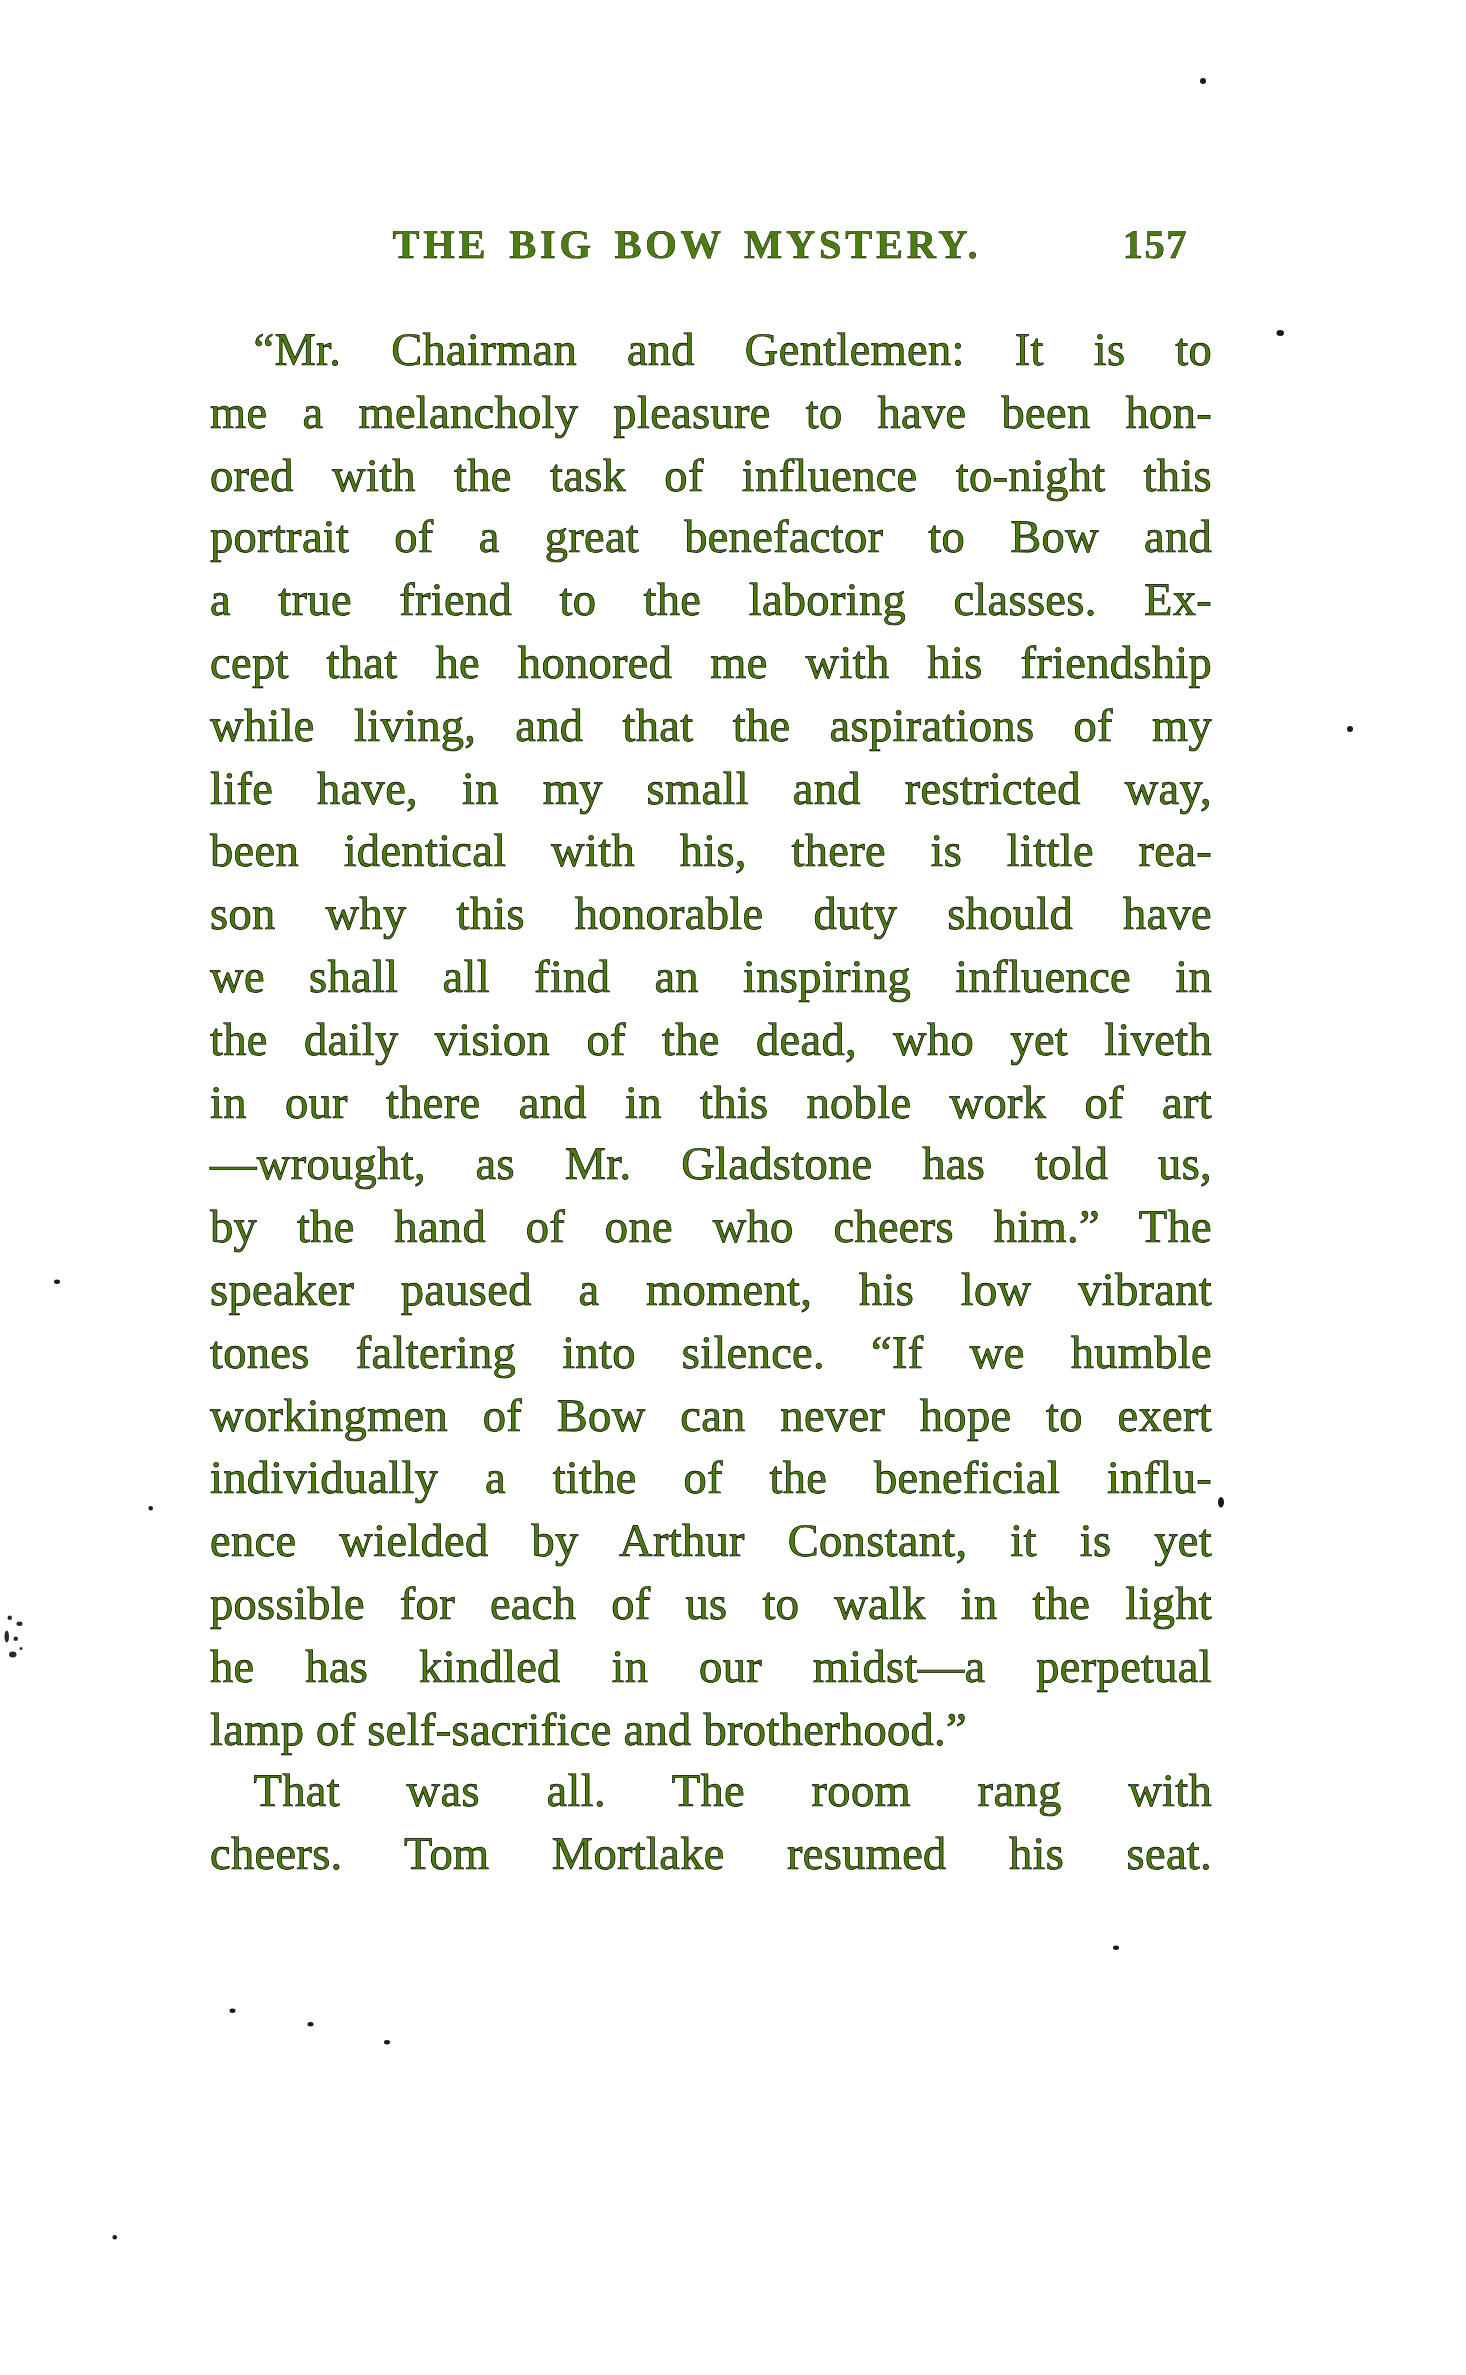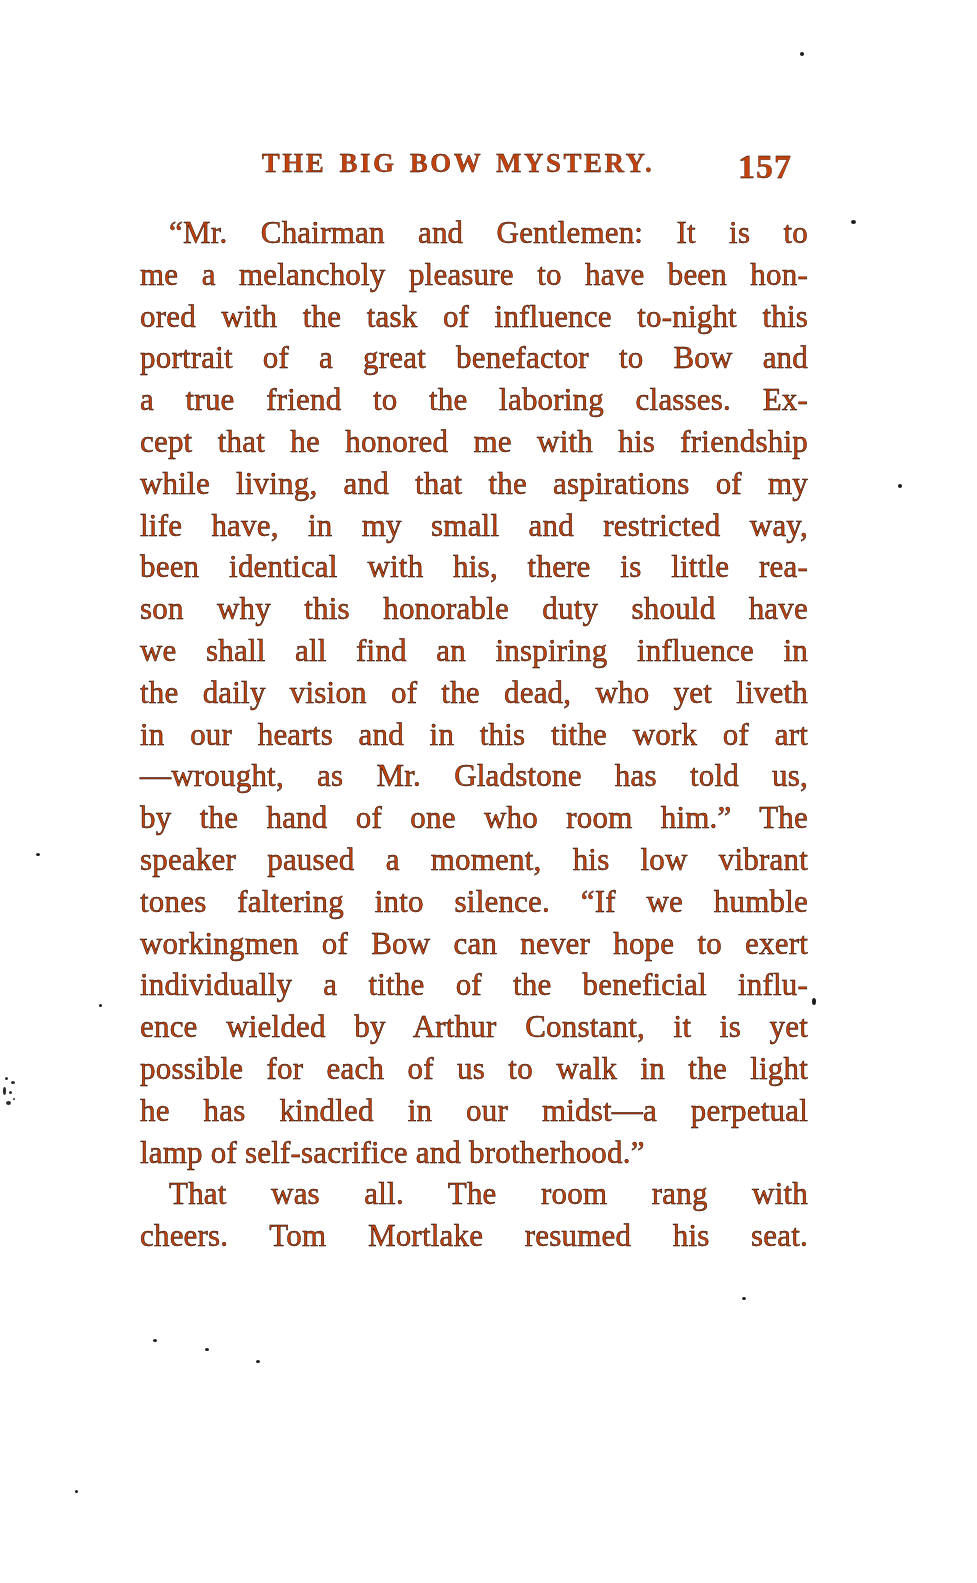--- a/index.html
+++ b/index.html
@@ -5,21 +5,21 @@
   html, body {
     margin: 0;
     padding: 0;
     background: #ffffff;
   }
   .page {
     position: relative;
     width: 977px;
     height: 1583px;
     background: #ffffff;
-    color: #c2410c;
+    color: #4d7c0f;
     font-family: "Liberation Serif", "DejaVu Serif", serif;
     overflow: hidden;
   }
   .running-header {
     position: absolute;
     left: 124px;
     top: 148px;
     width: 668px;
     height: 32px;
   }
@@ -32,21 +32,21 @@
     font-weight: bold;
     letter-spacing: 2.5px;
     word-spacing: 4px;
     white-space: nowrap;
     -webkit-text-stroke: 0.3px #000;
   }
   .running-header .folio {
     position: absolute;
     right: 0;
     top: 0;
-    font-size: 34px;
+    font-size: 27px;
     font-weight: bold;
     letter-spacing: 1px;
     -webkit-text-stroke: 0.3px #000;
   }
   .textblock {
     position: absolute;
     left: 140px;
     top: 212px;
     width: 668px;
   }
@@ -105,23 +105,23 @@
       <div class="line">ored with the task of influence to-night this</div>
       <div class="line">portrait of a great benefactor to Bow and</div>
       <div class="line">a true friend to the laboring classes.  Ex-</div>
       <div class="line">cept that he honored me with his friendship</div>
       <div class="line">while living, and that the aspirations of my</div>
       <div class="line">life have, in my small and restricted way,</div>
       <div class="line">been identical with his, there is little rea-</div>
       <div class="line">son why this honorable duty should have</div>
       <div class="line">we shall all find an inspiring influence in</div>
       <div class="line">the daily vision of the dead, who yet liveth</div>
-      <div class="line">in our hearts and in this tithe work of art</div>
+      <div class="line">in our there and in this noble work of art</div>
       <div class="line">—wrought, as Mr. Gladstone has told us,</div>
-      <div class="line">by the hand of one who room him.”  The</div>
+      <div class="line">by the hand of one who cheers him.”  The</div>
       <div class="line">speaker paused a moment, his low vibrant</div>
       <div class="line">tones faltering into silence.  “If we humble</div>
       <div class="line">workingmen of Bow can never hope to exert</div>
       <div class="line">individually a tithe of the beneficial influ-</div>
       <div class="line">ence wielded by Arthur Constant, it is yet</div>
       <div class="line">possible for each of us to walk in the light</div>
       <div class="line">he has kindled in our midst—a perpetual</div>
       <div class="line noj">lamp of self-sacrifice and brotherhood.”</div>
       <div class="line indent">That was all.  The room rang with</div>
       <div class="line">cheers.  Tom Mortlake resumed his seat.</div>

